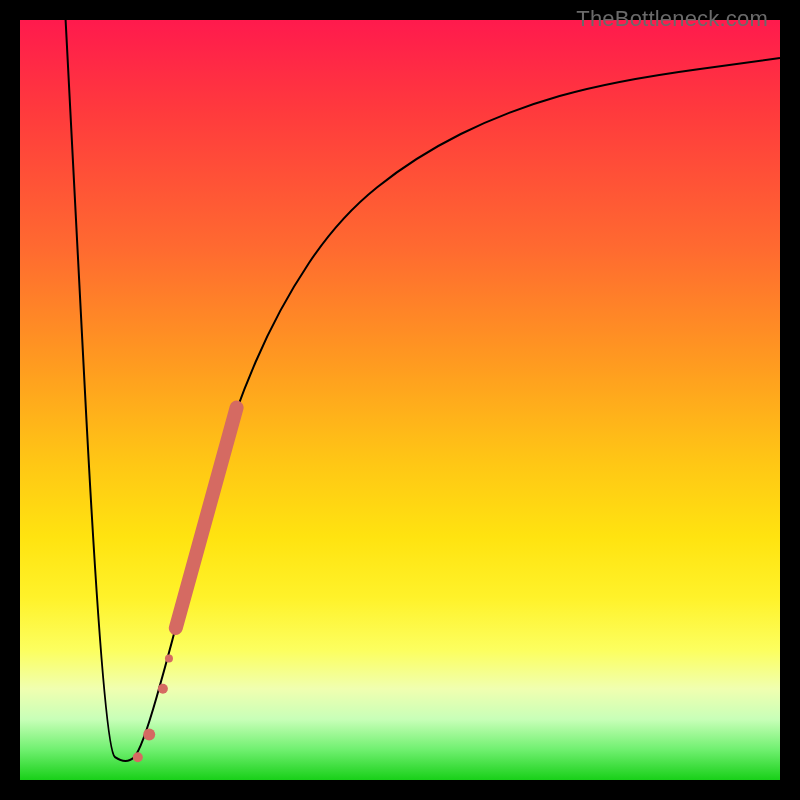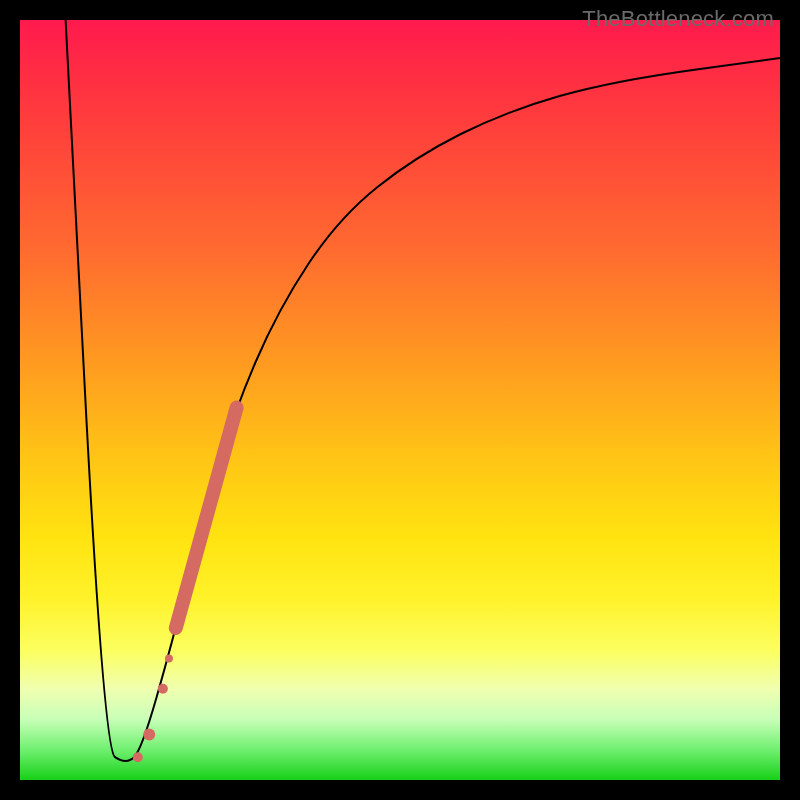--- a/index.html
+++ b/index.html
@@ -34,21 +34,21 @@
       #fff22a 76%,
       #fcff60 83%,
       #f0ffb0 88%,
       #c8ffb8 92%,
       #70f070 96%,
       #18d018 100%);
   }
   .watermark {
     position: absolute;
     top: 6px;
-    right: 26px;
+    right: 32px;
     color: #6a6a6a;
     font-size: 22px;
     letter-spacing: 0.2px;
     font-weight: 500;
   }
   svg {
     position: absolute;
     left: 20px;
     top: 20px;
     width: 760px;

